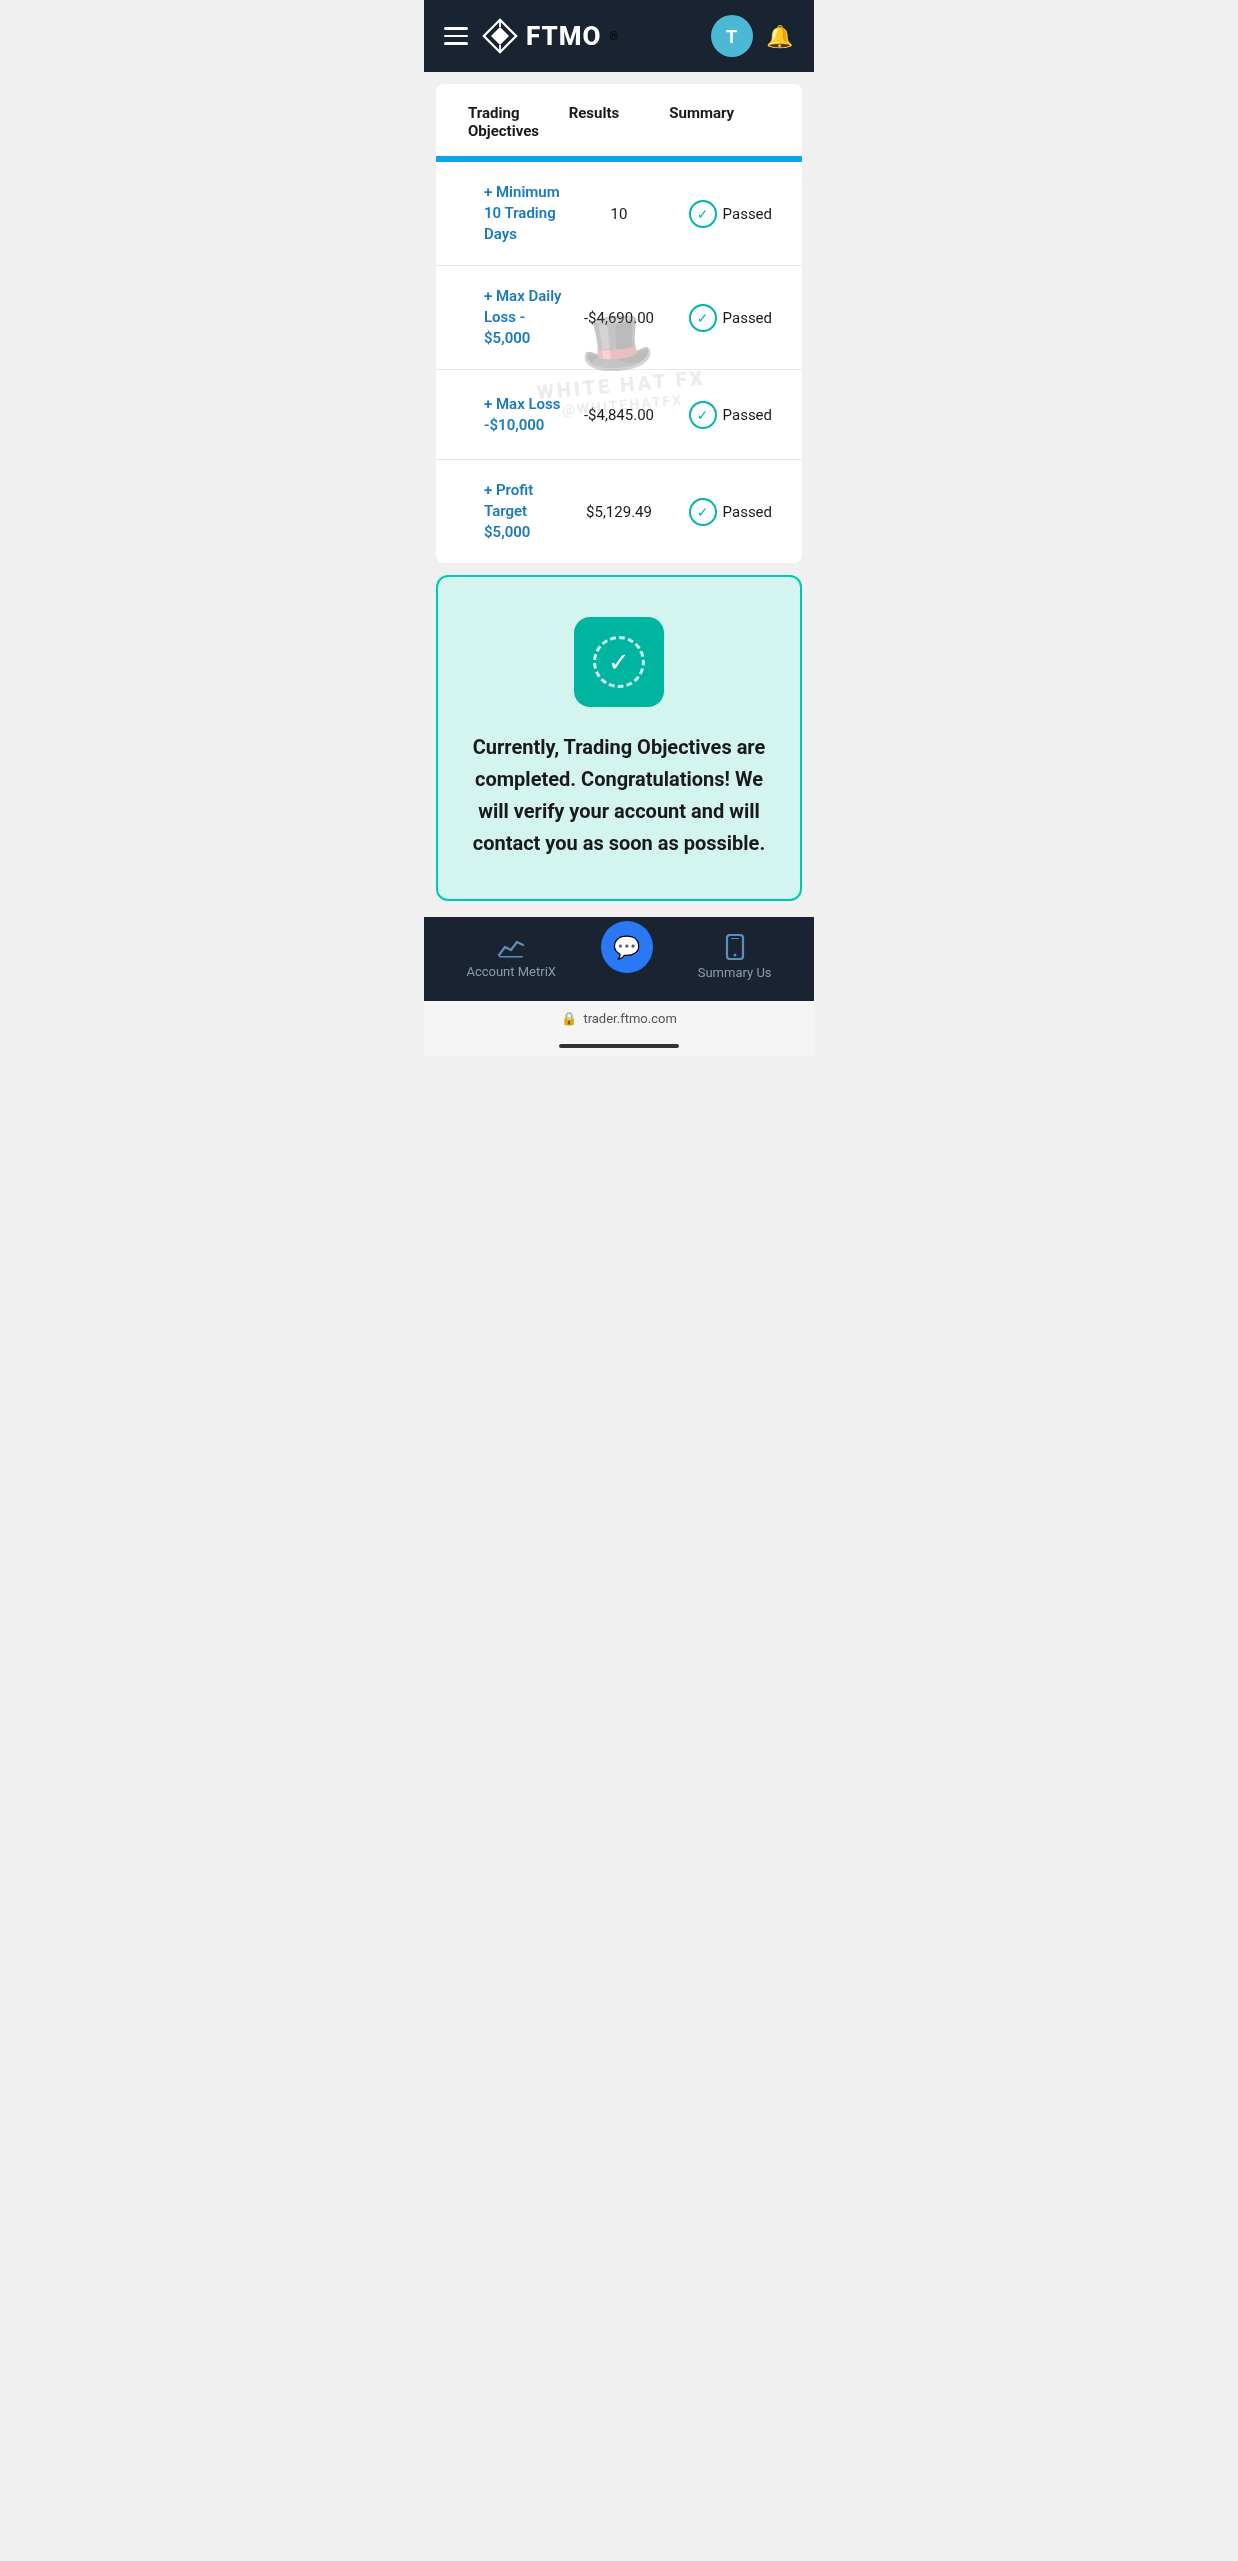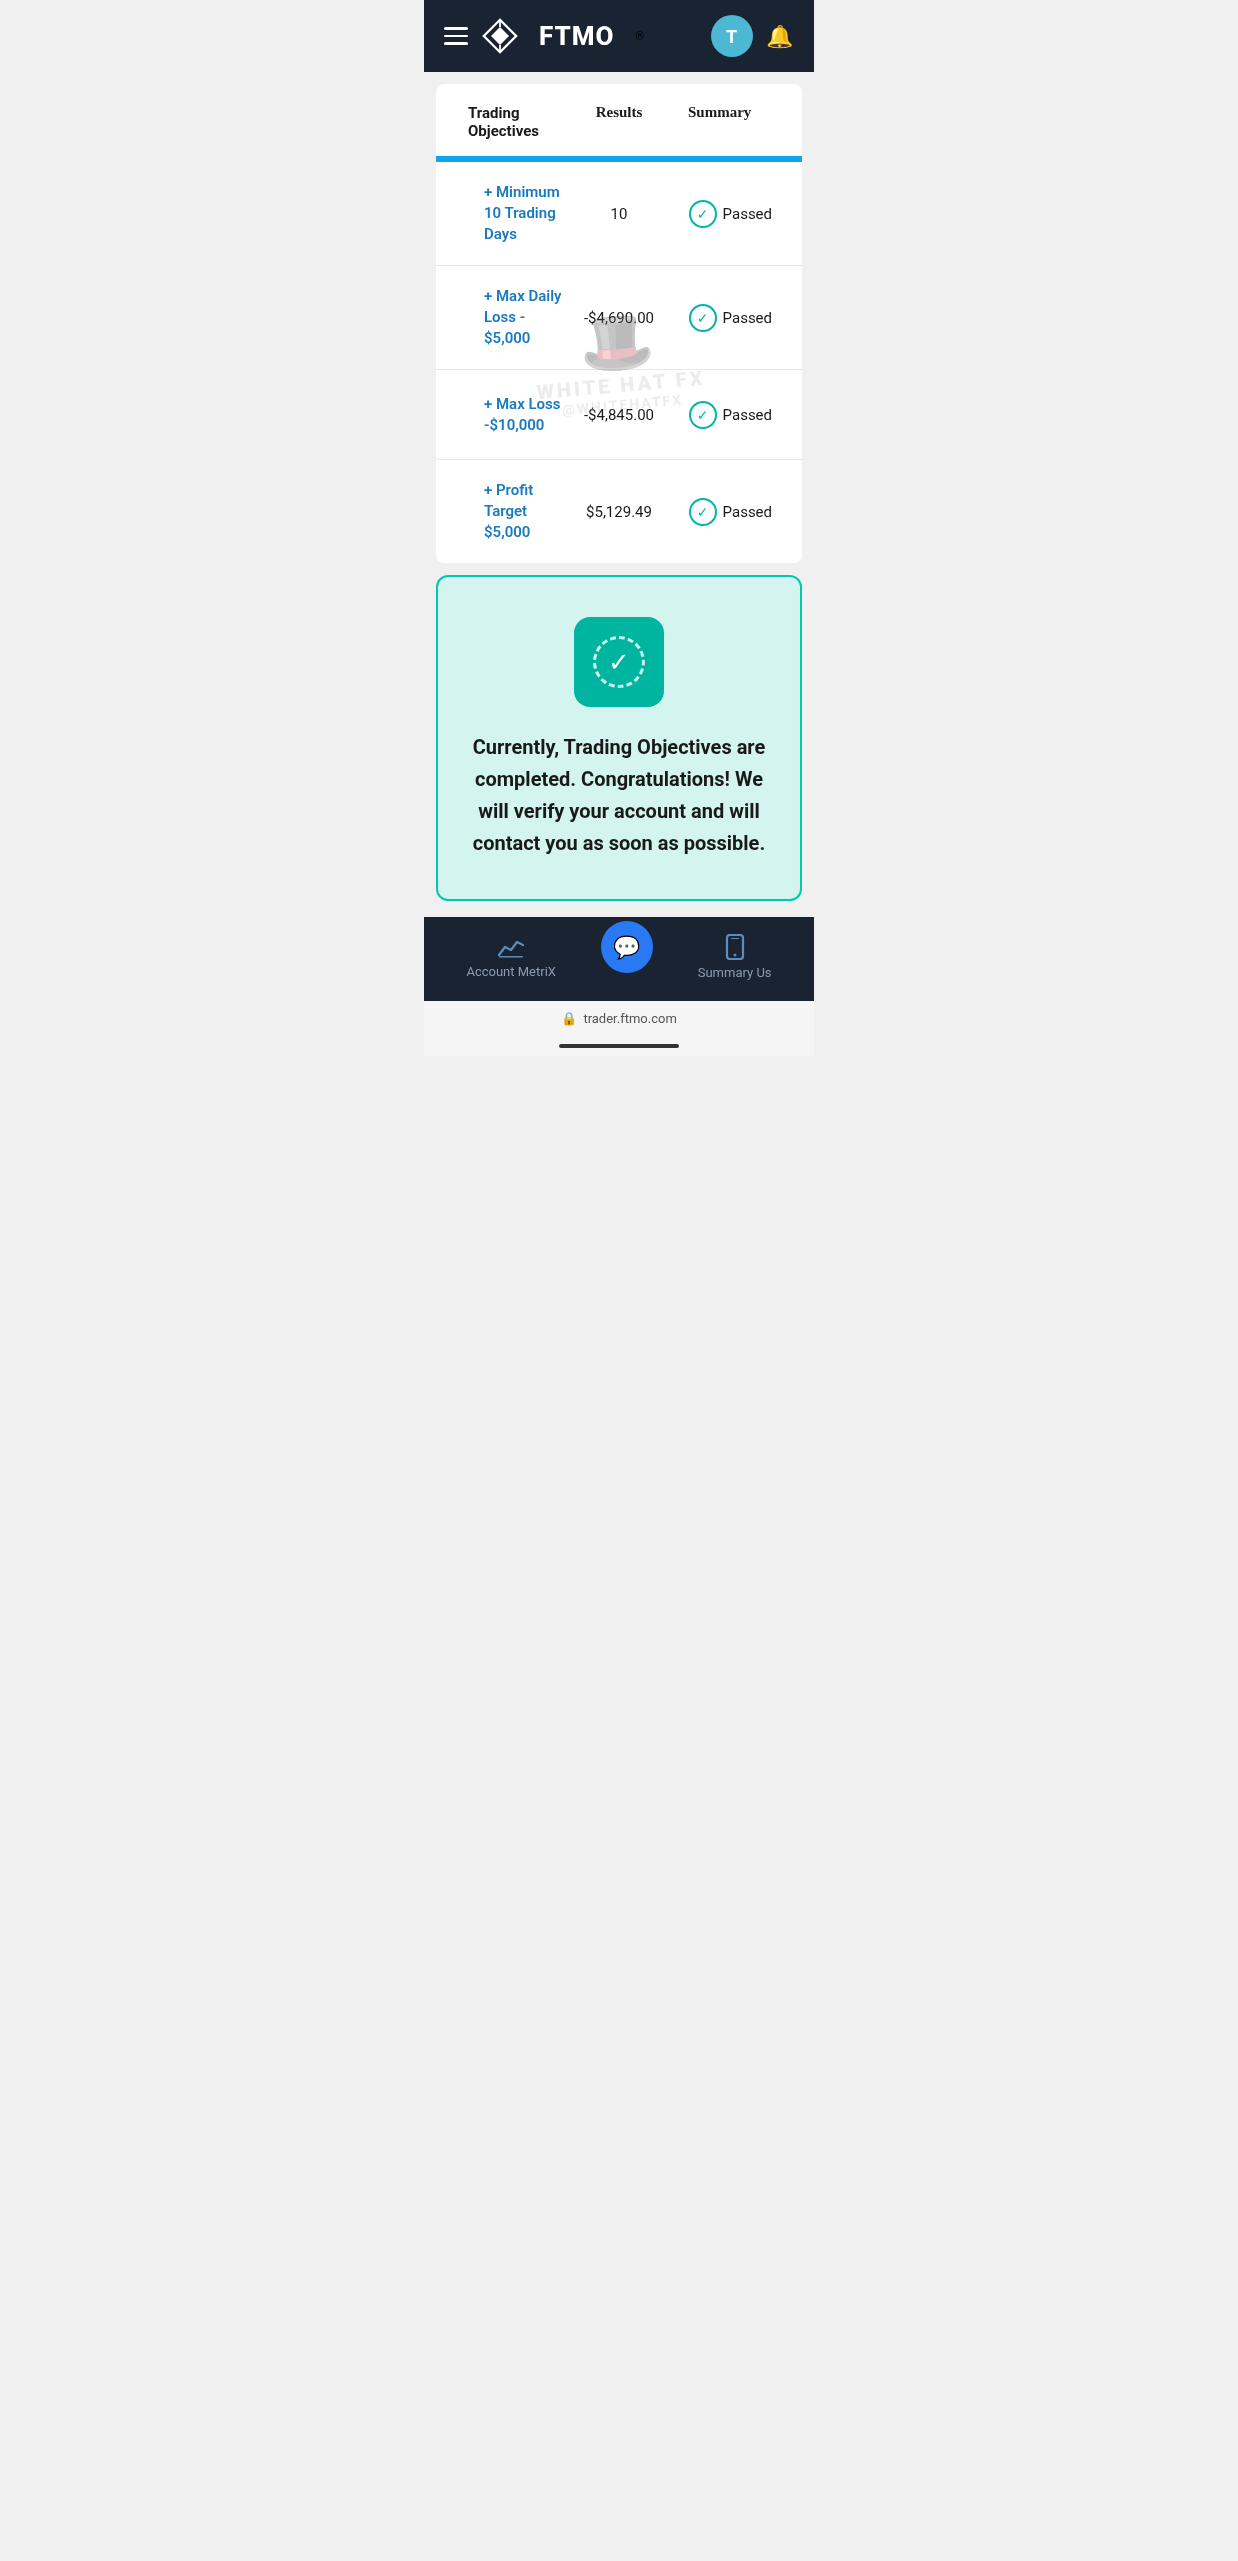--- a/index.html
+++ b/index.html
@@ -44,21 +44,21 @@
       display: block;
       width: 24px;
       height: 2.5px;
       background: white;
       border-radius: 2px;
     }
 
     .logo-area {
       display: flex;
       align-items: center;
-      gap: 21px;
+      gap: 8px;
       justify-content: space-between;
     }
 
     .logo-diamond {
       width: 36px;
       height: 36px;
     }
 
     .logo-text {
       color: white;
@@ -113,22 +113,21 @@
     }
 
     .col-header {
       font-size: 15px;
       font-weight: 700;
       color: #1a1a1a;
     }
 
     .col-header:nth-child(2),
     .col-header:nth-child(3) {
-      text-align: center;
-      font-family: Liberation Serif, serif;
+      text-align: left;
     }
 
     
     .table-row {
       display: grid;
       grid-template-columns: 1fr 1fr 1fr;
       padding: 20px 16px;
       border-bottom: 1px solid #e8e8e8;
       align-items: center;
       min-height: 90px;

